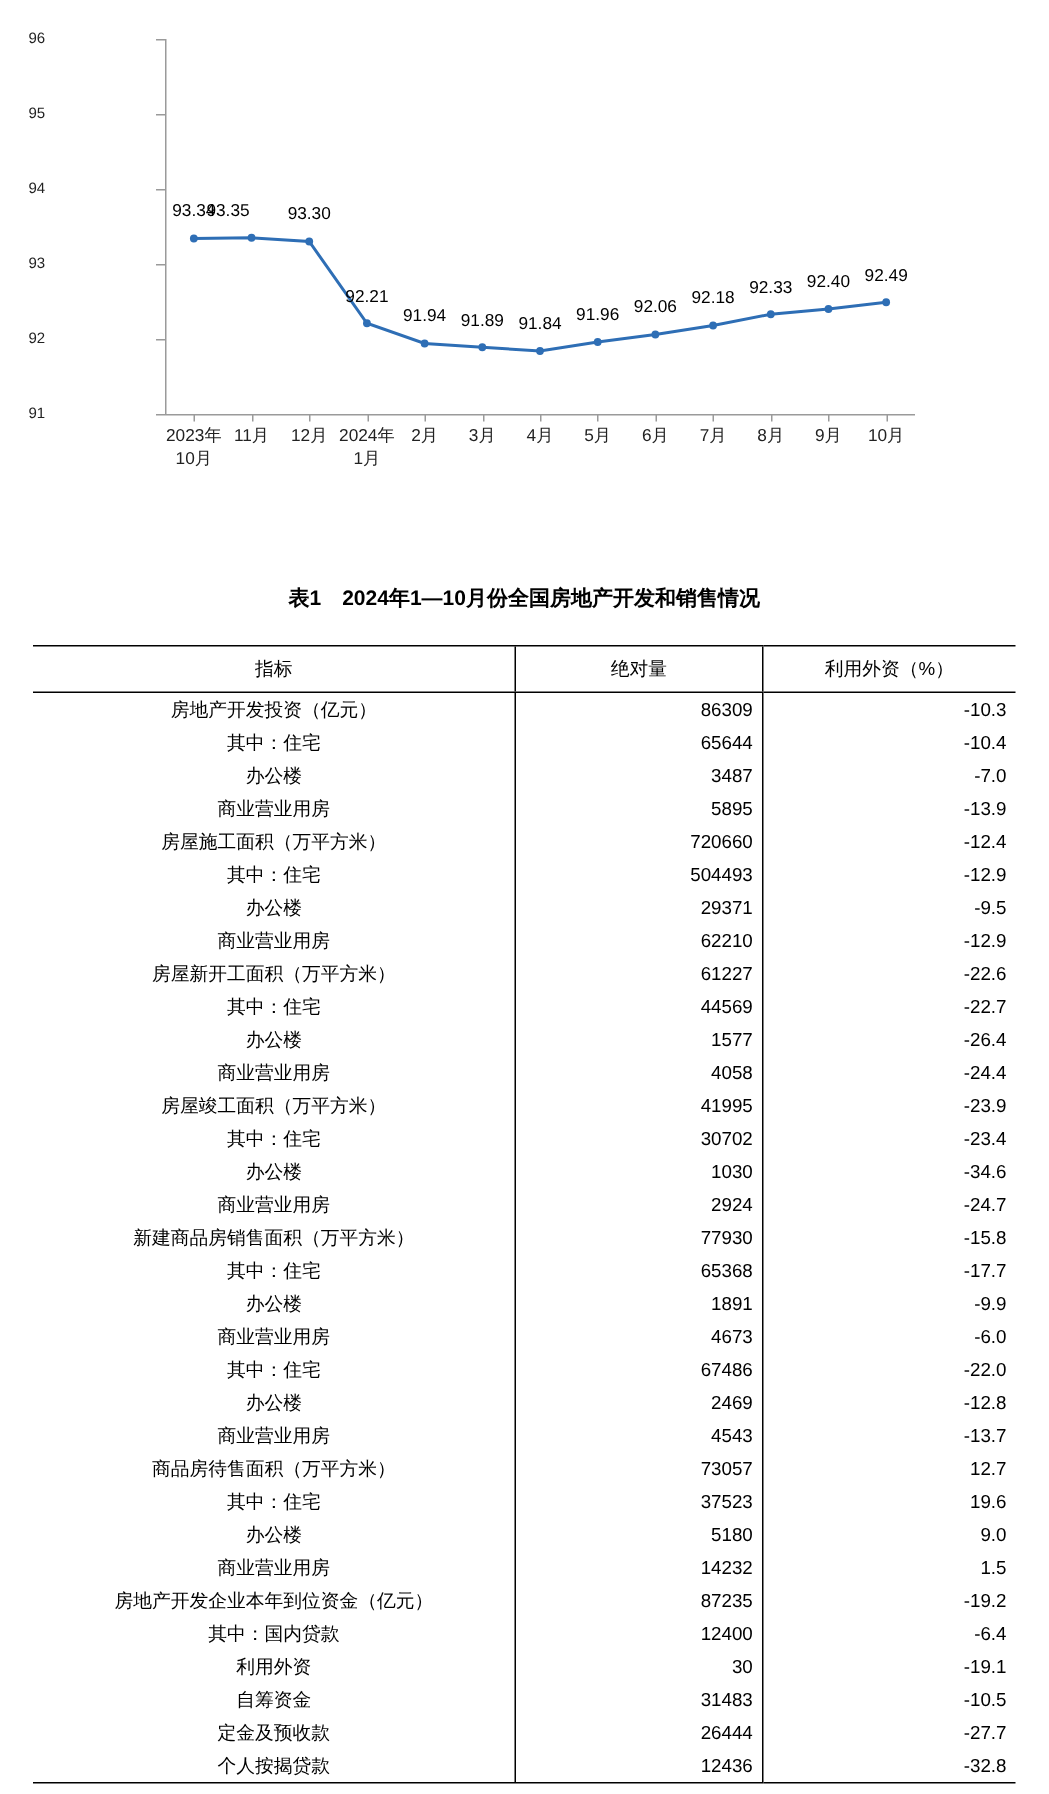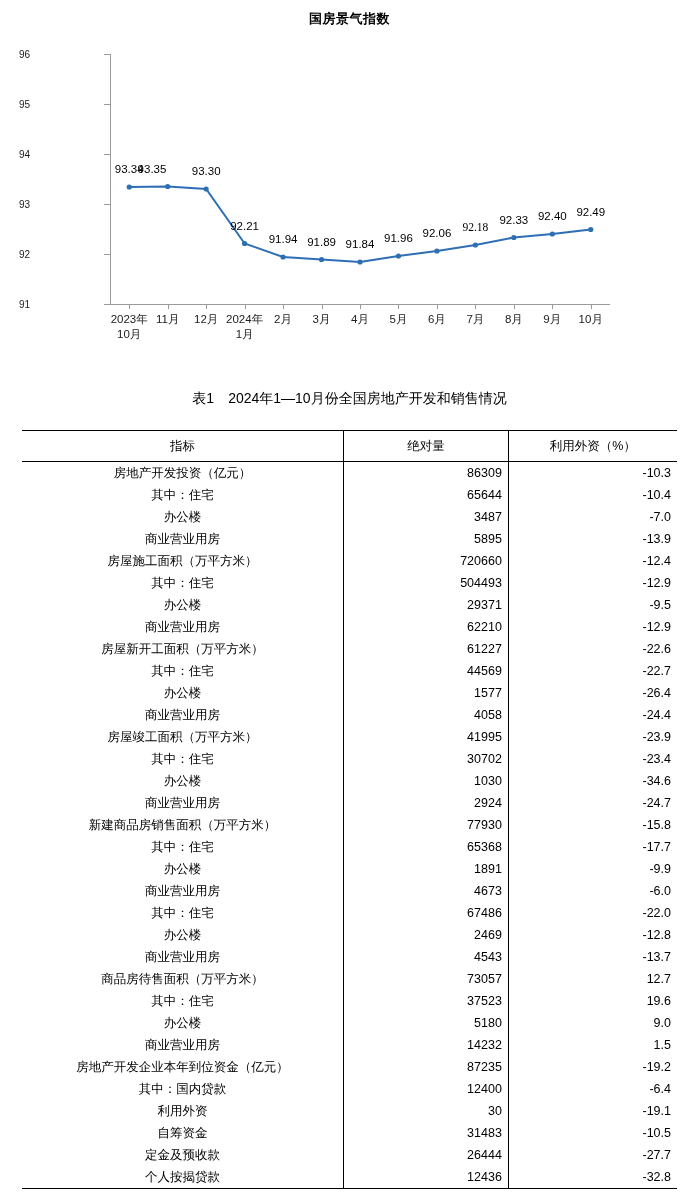--- a/index.html
+++ b/index.html
@@ -94,21 +94,21 @@
     left: 110px;
     top: 26px;
     width: 500px;
     height: 250px;
     overflow: visible;
   }
 
   .table-title {
     text-align: center;
     font-size: 14px;
-    font-weight: normal;
+    font-weight: bold;
     margin-top: 60px;
     margin-bottom: 22px;
   }
   table.data {
     border-collapse: collapse;
     width: 655px;
     margin: 0 auto;
     font-size: 12.5px;
   }
   table.data th, table.data td {
@@ -135,21 +135,20 @@
   .col-abs { width: 160px; }
   .col-yoy { width: 165px; }
   .ind-0 { padding-left: 8px; }
   .ind-1 { padding-left: 30px; }
   .ind-2 { padding-left: 56px; }
 </style>
 </head>
 <body>
 
 <div class="chart-block">
-  <div class="chart-title">国房景气指数</div>
   <div class="plot-wrap">
     <div class="axis-line-y"></div>
     <div class="axis-line-x"></div>
     <div id="yticks">
         <div class="y-label" style="top: 276px;">91</div>
         <div class="tick-y" style="top: 276px;"></div>
         <div class="y-label" style="top: 226px;">92</div>
         <div class="tick-y" style="top: 226px;"></div>
         <div class="y-label" style="top: 176px;">93</div>
         <div class="tick-y" style="top: 176px;"></div>
@@ -235,21 +234,21 @@
     <div id="ptlabels">
         <div class="pt-label" style="left: 129.231px; top: 135px;">93.34</div>
         <div class="pt-label" style="left: 152px; top: 134.5px;">93.35</div>
         <div class="pt-label" style="left: 206.154px; top: 137px;">93.30</div>
         <div class="pt-label" style="left: 244.615px; top: 191.5px;">92.21</div>
         <div class="pt-label" style="left: 283.077px; top: 205px;">91.94</div>
         <div class="pt-label" style="left: 321.538px; top: 207.5px;">91.89</div>
         <div class="pt-label" style="left: 360px; top: 210px;">91.84</div>
         <div class="pt-label" style="left: 398.462px; top: 204px; text-align: center;">91.96</div>
         <div class="pt-label" style="left: 436.923px; top: 199px;">92.06</div>
-        <div class="pt-label" style="left: 475.385px; top: 193px; font-family: Liberation Serif, serif;">92.18</div>
+        <div class="pt-label" style="left: 475.385px; top: 193px;">92.18</div>
         <div class="pt-label" style="left: 513.846px; top: 185.5px;">92.33</div>
         <div class="pt-label" style="left: 552.308px; top: 182px;">92.40</div>
         <div class="pt-label" style="left: 590.769px; top: 177.5px;">92.49</div>
       </div>
   </div>
 </div>
 
 <div class="table-title">表1　2024年1—10月份全国房地产开发和销售情况</div>
 
 <table class="data">

